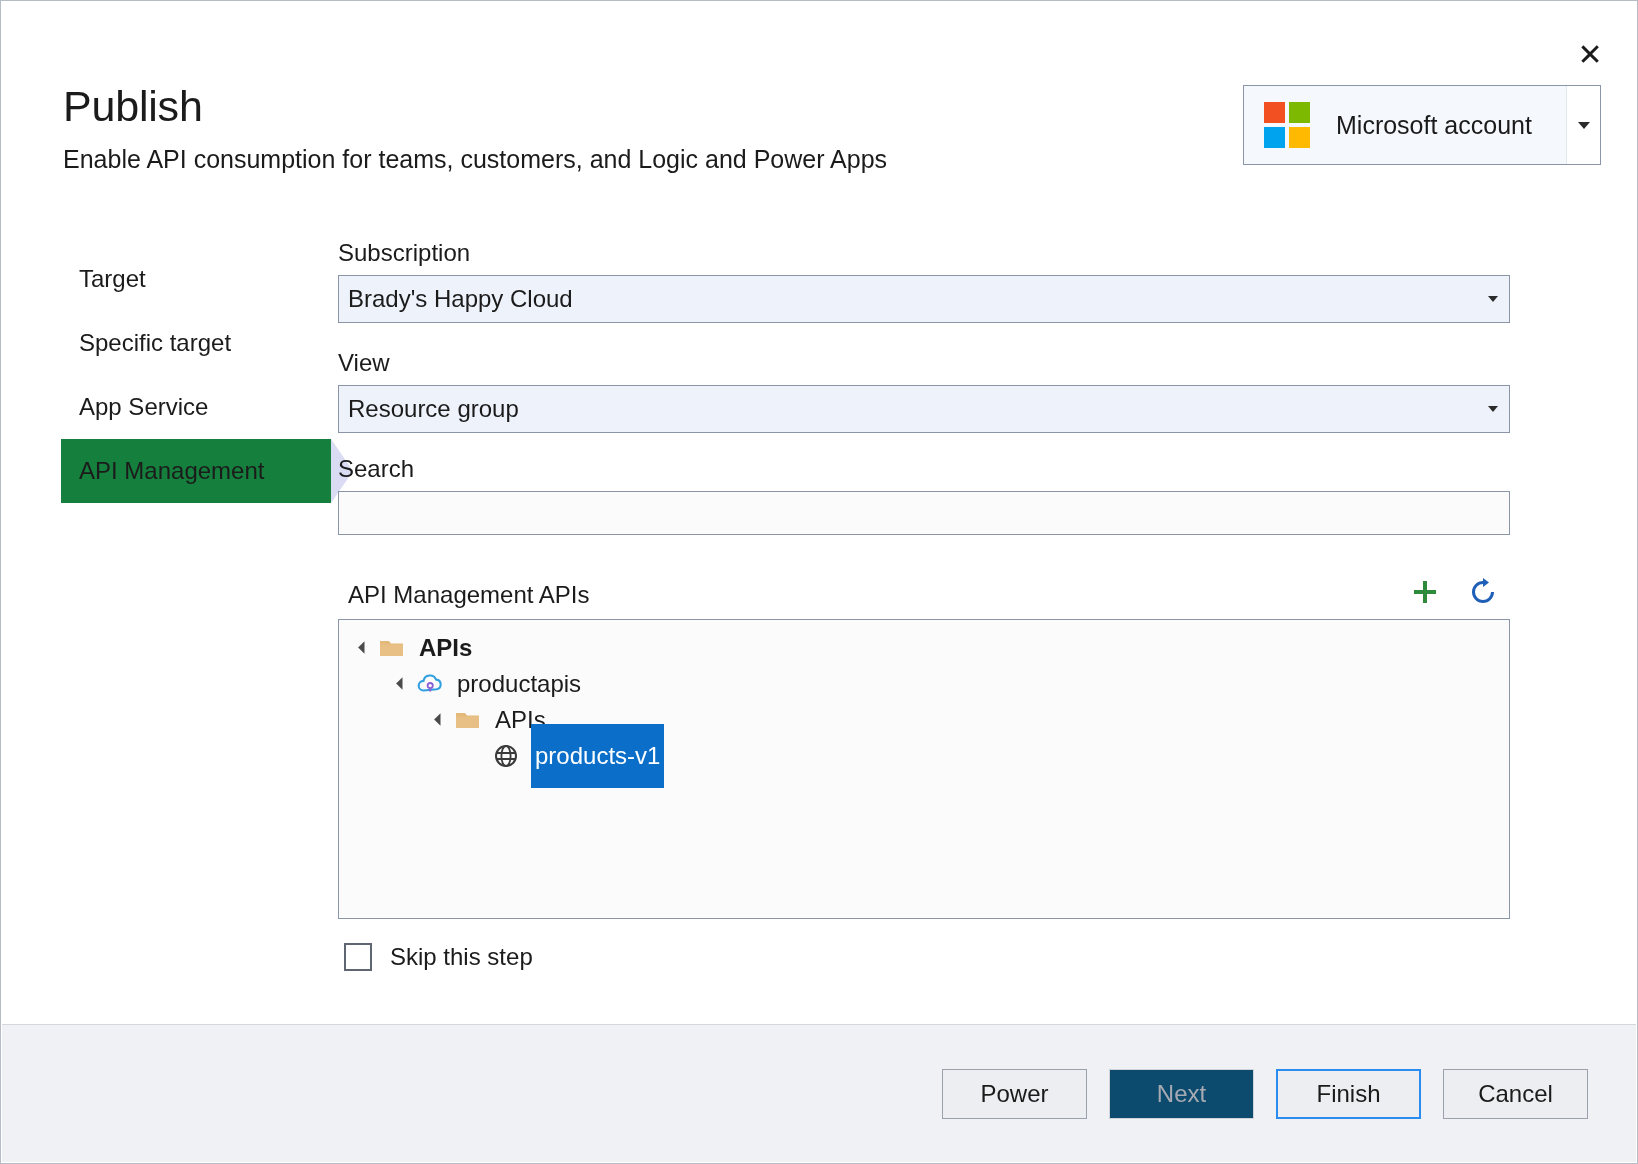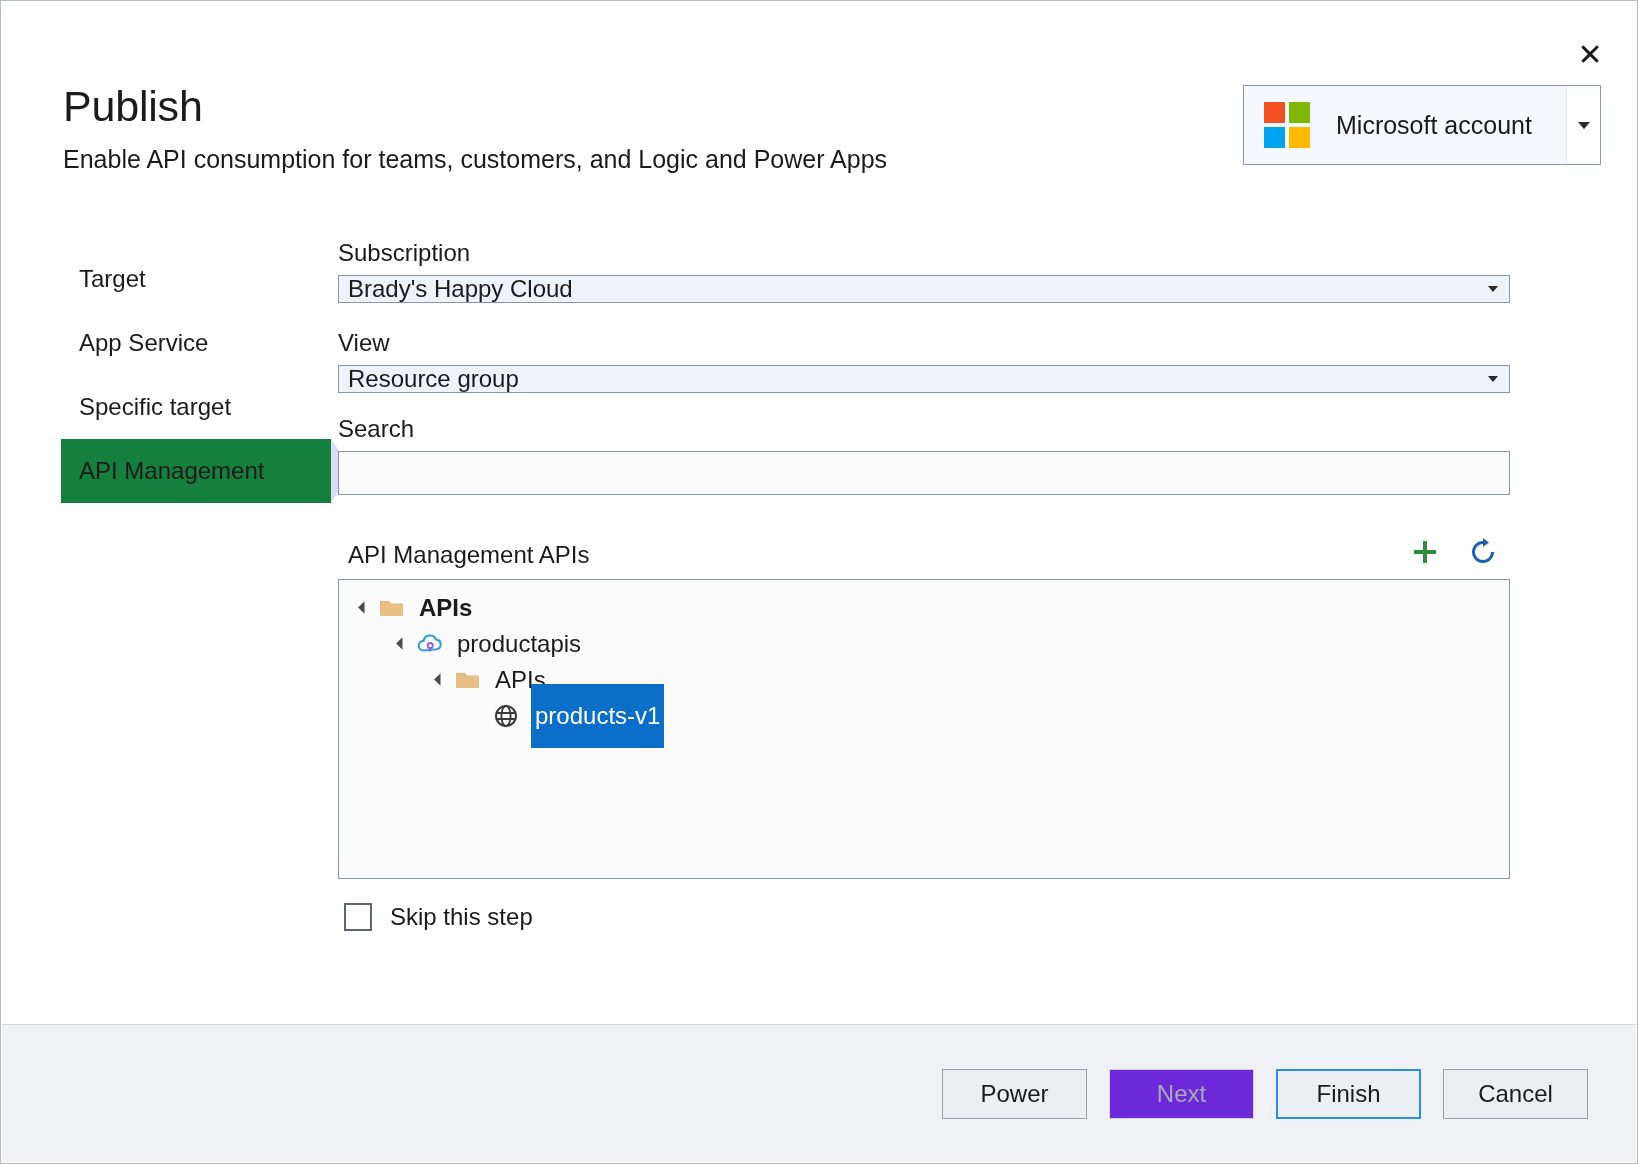--- a/index.html
+++ b/index.html
@@ -152,21 +152,21 @@
     top: 238px;
     width: 1172px;
   }
   .field-label {
     font-size: 24px;
     color: #1b1b1b;
     margin-bottom: 8px;
   }
   .combo {
     position: relative;
-    height: 28px;
+    height: 48px;
     background: #eef3fb;
     border: 1px solid #8a96a8;
     box-sizing: border-box;
     display: flex;
     align-items: center;
     cursor: pointer;
   }
   .combo .value {
     font-size: 24px;
     color: #1b1b1b;
@@ -329,21 +329,21 @@
     font-size: 24px;
     color: #1b1b1b;
     cursor: pointer;
     display: flex;
     align-items: center;
     justify-content: center;
   }
   .btn.disabled {
     color: #a6abb3;
     border-color: #cfd3da;
-    background: #6d28d9;
+    background: #0c4a6e;
     cursor: default;
   }
   .btn.default {
     border: 2px solid #2a8cf0;
   }
 </style>
 </head>
 <body>
 
 <div class="dialog">
@@ -366,24 +366,24 @@
     <div class="account-caret">
       <span class="caret-down"></span>
     </div>
   </div>
 
   <div class="nav">
     <div class="nav-item">
       <span>Target</span>
     </div>
     <div class="nav-item">
+      <span>Specific target</span>
+    </div>
+    <div class="nav-item">
       <span>App Service</span>
-    </div>
-    <div class="nav-item">
-      <span>Specific target</span>
     </div>
     <div class="nav-item selected">
       <span>API Management</span>
     </div>
   </div>
 
   <div class="form">
 
     <div class="field-label">Subscription</div>
     <div class="combo">

